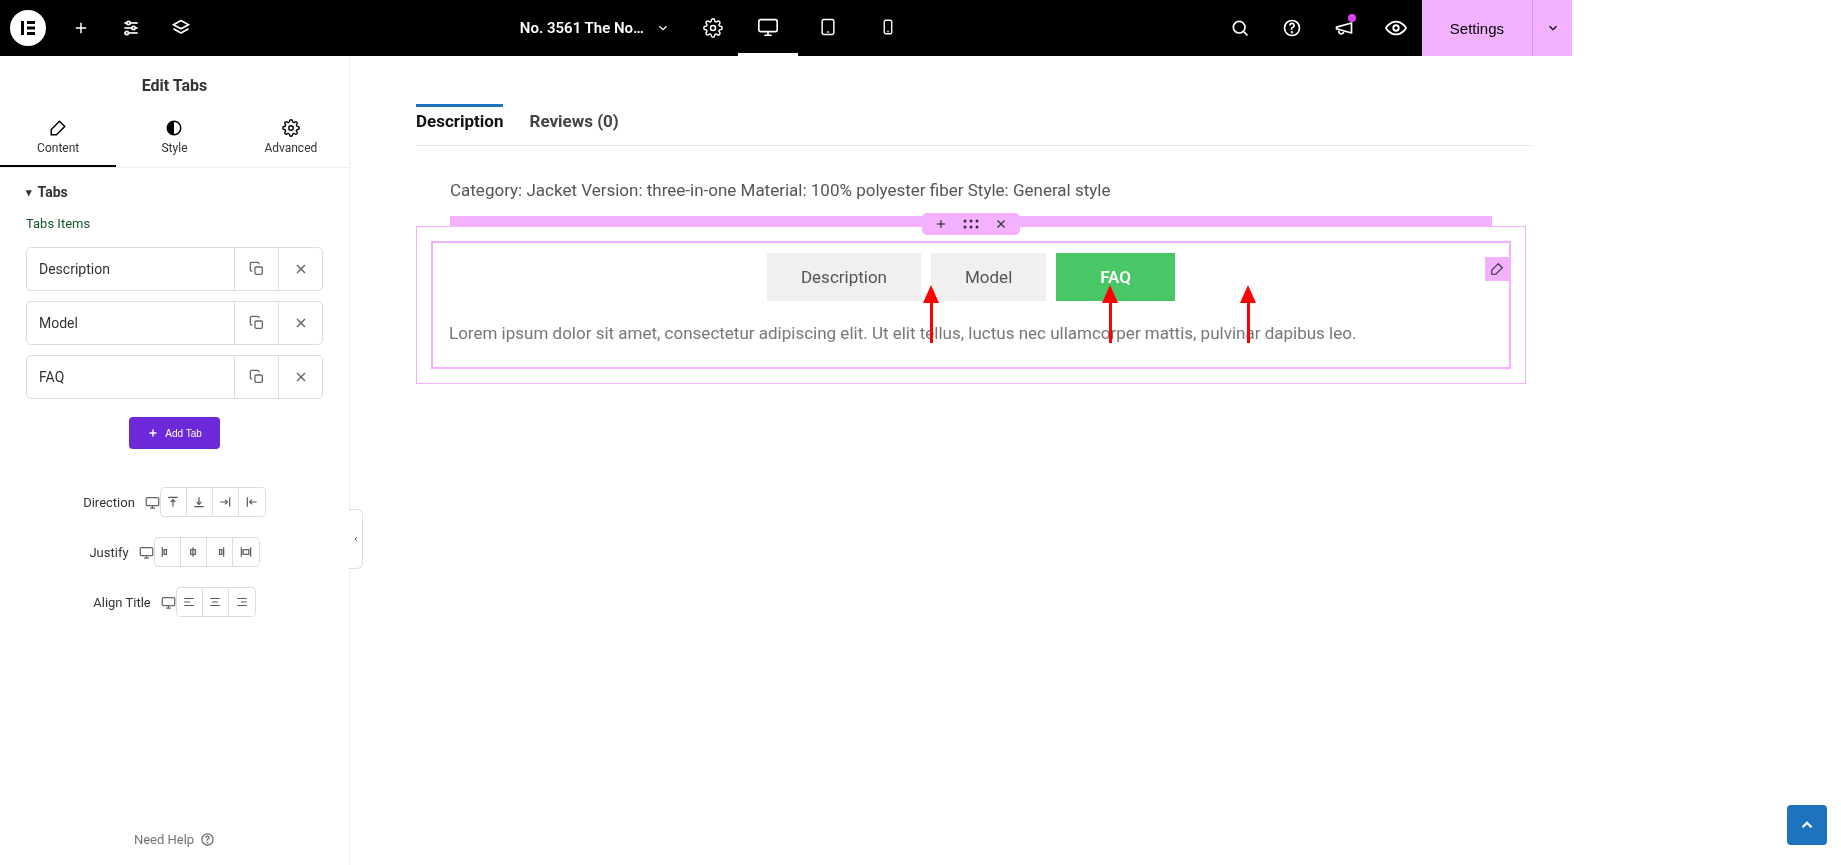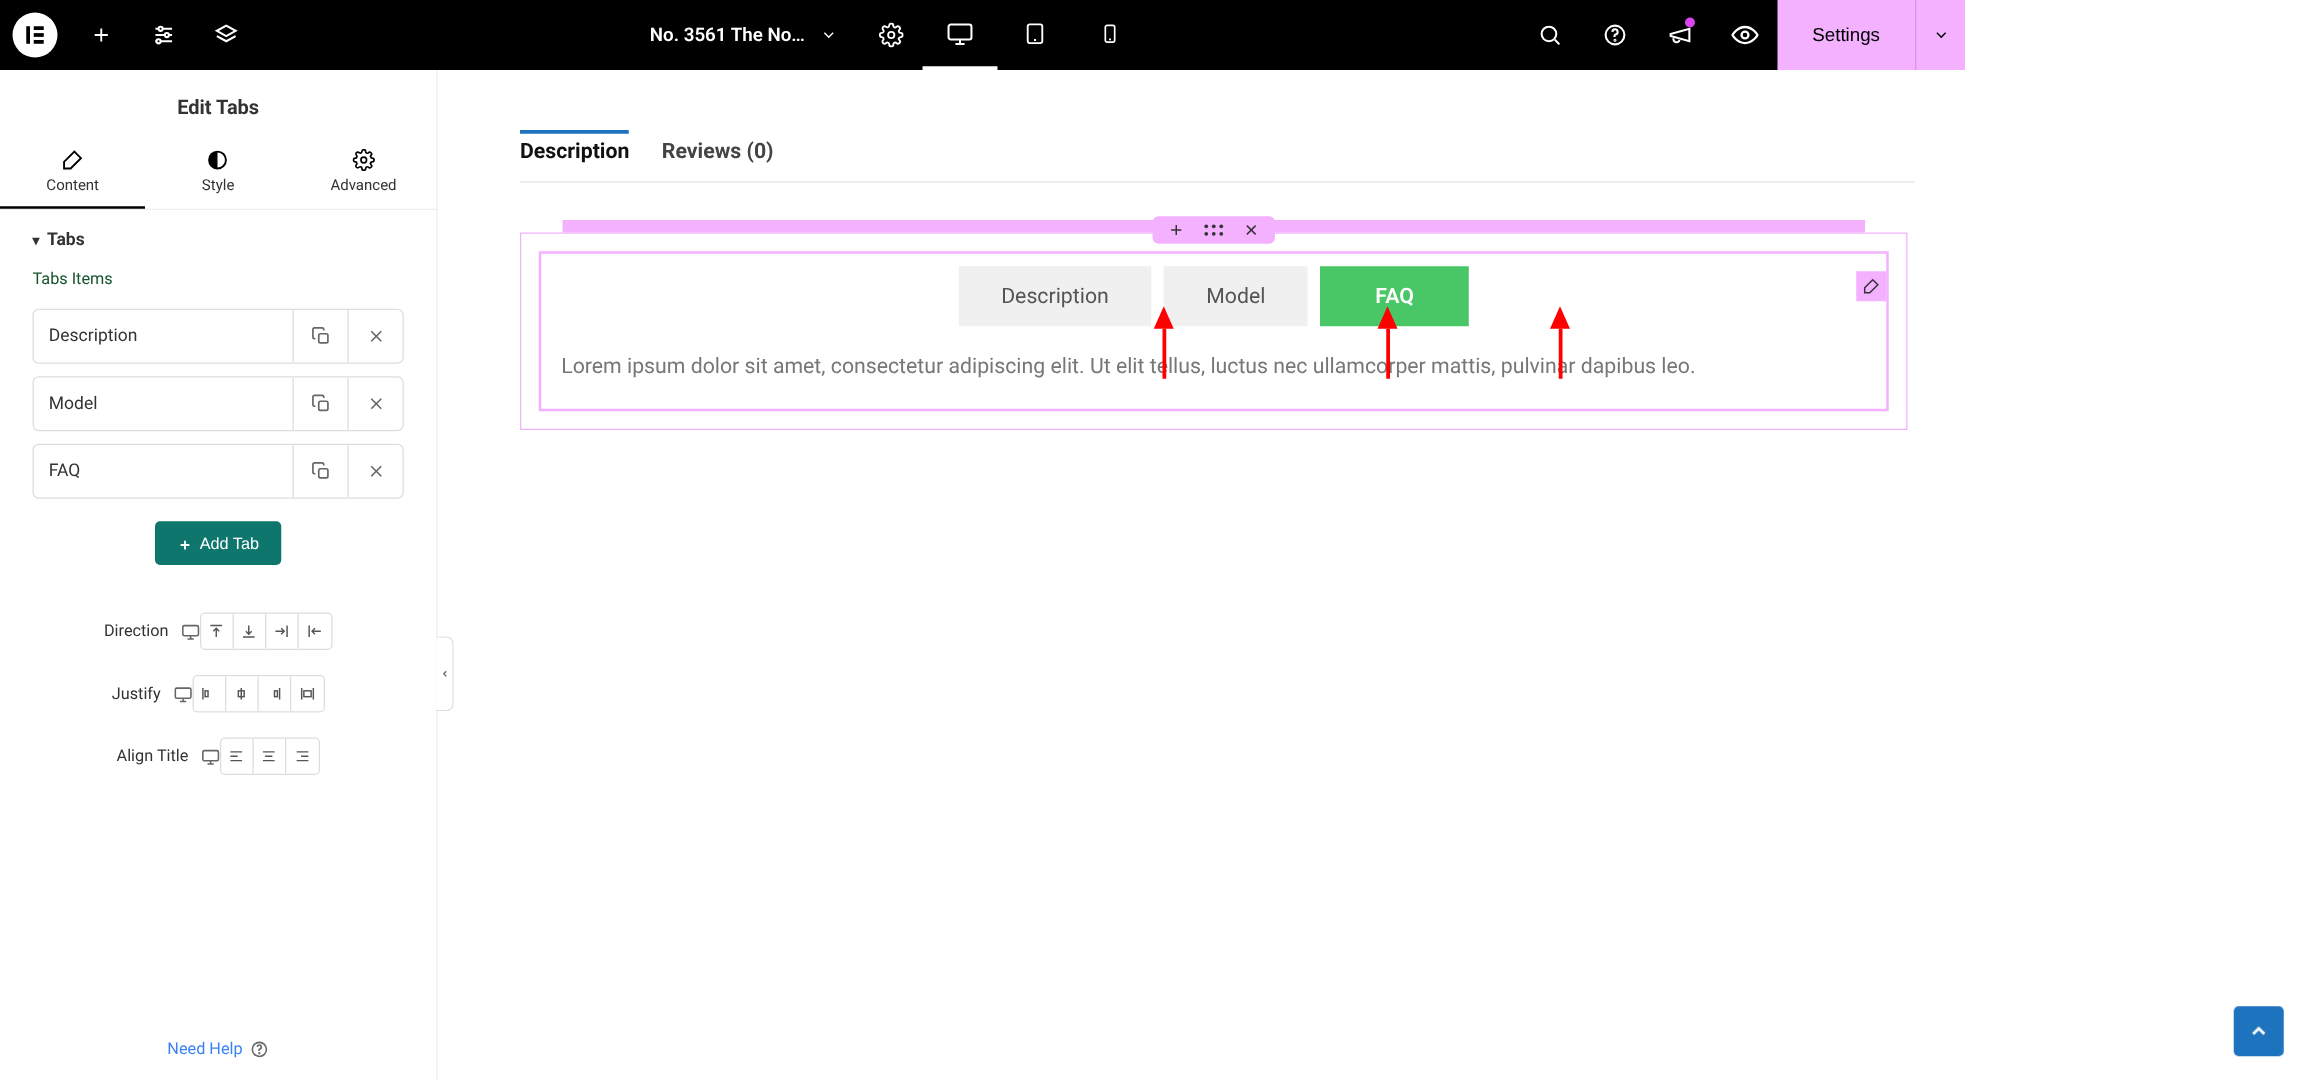--- a/index.html
+++ b/index.html
@@ -41,30 +41,30 @@
   .section-hdr.collapsed::before { content: "▸"; }
 
   .section-body { padding: 6px 26px 18px; display: flex; flex-direction: column; gap: 12px; }
   .field-label { font-size: 13px; color: #14532d; margin-bottom: 4px; }
 
   .tabs-items-list { display: flex; flex-direction: column; gap: 10px; }
   .tab-item-row { display: flex; align-items: stretch; border: 1px solid #ddd; border-radius: 5px; height: 44px; overflow: hidden; }
   .tab-item-label { flex: 1; display: flex; align-items: center; padding: 0 12px; font-size: 14px; cursor: move; }
   .tab-item-act { width: 44px; display: flex; align-items: center; justify-content: center; border-left: 1px solid #ddd; cursor: pointer; color: #666; }
 
-  .add-tab-btn { align-self: center; background: #0f766e; color: #fff; border: none; border-radius: 4px; padding: 10px 18px; font-size: 13px; display: flex; align-items: flex-end; gap: 6px; cursor: pointer; margin-top: 6px; }
+  .add-tab-btn { align-self: center; background: #6d28d9; color: #fff; border: none; border-radius: 4px; padding: 10px 18px; font-size: 10px; display: flex; align-items: flex-end; gap: 6px; cursor: pointer; margin-top: 6px; }
 
   .ctrl-row { display: flex; align-items: center; justify-content: center; padding: 4px 0; }
   .ctrl-label { display: flex; align-items: center; gap: 10px; font-size: 13px; color: #333; }
   .resp-icon { color: #666; }
   .btn-group { display: flex; border: 1px solid #ddd; border-radius: 4px; overflow: hidden; }
   .btn-group .bg-btn { width: 26px; height: 28px; display: flex; align-items: center; justify-content: center; cursor: pointer; border-right: 1px solid #ddd; font-size: 13px; color: #555; }
   .btn-group .bg-btn:last-child { border-right: none; }
 
-  .sidebar-footer { margin-top: auto; padding: 18px; text-align: center; font-size: 13px; color: #3b82f6; display: flex; align-items: center; justify-content: center; gap: 6px; }
+  .sidebar-footer { margin-top: auto; padding: 18px; text-align: center; font-size: 13px; color: #737373; display: flex; align-items: center; justify-content: center; gap: 6px; }
 
   
   .canvas { flex: 1; overflow: auto; position: relative; padding: 48px 40px 40px 60px; }
 
   .prod-tabs { display: flex; gap: 26px; border-bottom: 1px solid #e5e5e5; margin-bottom: 30px; margin-left: 6px; }
   .prod-tab { padding: 0 0 14px; font-size: 17px; font-weight: 700; color: #333; cursor: pointer; border-top: 3px solid transparent; padding-top: 4px; }
   .prod-tab.active { border-top-color: #1e73be; color: #111; }
   .prod-tab:not(.active) { color: #444; }
 
   .prod-desc { font-size: 17px; color: #555; padding: 4px 40px 8px; }
@@ -438,20 +438,21 @@
       </div>
     </div>
 
     <div class="canvas">
 
       <div class="prod-tabs">
         <div class="prod-tab active">Description</div>
         <div class="prod-tab">Reviews (0)</div>
       </div>
 
+      <div class="prod-desc">Category: Jacket Version: three-in-one Material: 100% polyester fiber Style: General style</div>
 
       <div class="pink-bar"></div>
 
       <div class="widget-outer">
         <div class="widget-toolbar">
           <span class="wt-btn">
             <svg width="14" height="14" viewBox="0 0 24 24" stroke="#333" stroke-width="2" fill="none">
                 <line x1="12" y1="5" x2="12" y2="19"></line>
                 <line x1="5" y1="12" x2="19" y2="12"></line>
               </svg>

